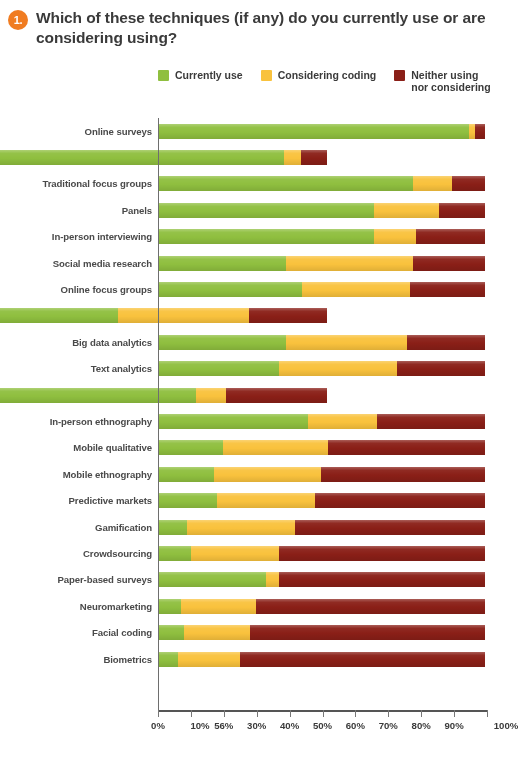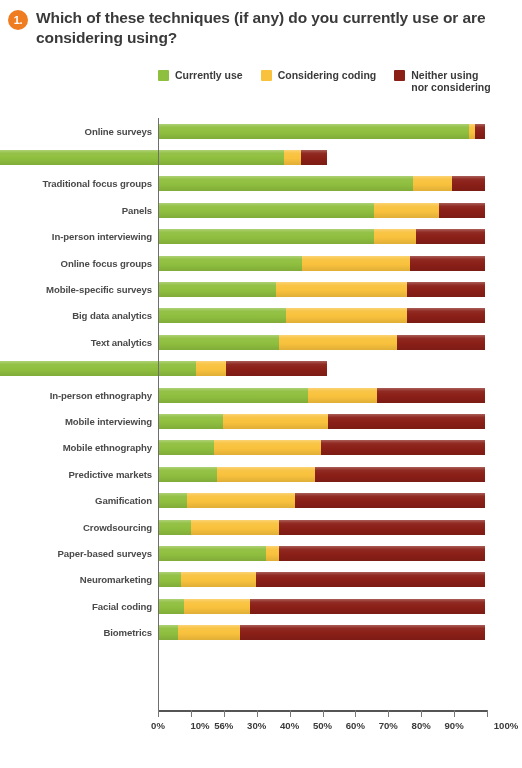--- a/index.html
+++ b/index.html
@@ -255,35 +255,48 @@
             </div>
             <div class="seg" style="width: 13%; background: rgb(249, 194, 61);">
               <div class="seg-inner"></div>
             </div>
             <div class="seg" style="width: 21%; background: rgb(138, 31, 23);">
               <div class="seg-inner"></div>
             </div>
           </div>
         </div>
         <div class="row">
+          <div class="row-label">Social media research</div>
+          <div class="row-bar">
+            <div class="seg" style="width: 39%; background: rgb(143, 191, 63);">
+              <div class="seg-inner"></div>
+            </div>
+            <div class="seg" style="width: 39%; background: rgb(249, 194, 61);">
+              <div class="seg-inner"></div>
+            </div>
+            <div class="seg" style="width: 22%; background: rgb(138, 31, 23);">
+              <div class="seg-inner"></div>
+            </div>
+          </div>
+        </div>
+        <div class="row">
           <div class="row-label">Online focus groups</div>
           <div class="row-bar">
             <div class="seg" style="width: 44%; background: rgb(143, 191, 63);">
               <div class="seg-inner"></div>
             </div>
             <div class="seg" style="width: 33%; background: rgb(249, 194, 61);">
               <div class="seg-inner"></div>
             </div>
             <div class="seg" style="width: 23%; background: rgb(138, 31, 23);">
               <div class="seg-inner"></div>
             </div>
           </div>
         </div>
         <div class="row">
-          <div class="row-label">Mobile-specific surveys</div>
           <div class="row-bar">
             <div class="seg" style="width: 36%; background: rgb(143, 191, 63);">
               <div class="seg-inner"></div>
             </div>
             <div class="seg" style="width: 40%; background: rgb(249, 194, 61);">
               <div class="seg-inner"></div>
             </div>
             <div class="seg" style="width: 24%; background: rgb(138, 31, 23);">
               <div class="seg-inner"></div>
             </div>
@@ -338,21 +351,21 @@
             </div>
             <div class="seg" style="width: 21%; background: rgb(249, 194, 61);">
               <div class="seg-inner"></div>
             </div>
             <div class="seg" style="width: 33%; background: rgb(138, 31, 23);">
               <div class="seg-inner"></div>
             </div>
           </div>
         </div>
         <div class="row">
-          <div class="row-label">Mobile interviewing</div>
+          <div class="row-label">Mobile qualitative</div>
           <div class="row-bar">
             <div class="seg" style="width: 20%; background: rgb(143, 191, 63);">
               <div class="seg-inner"></div>
             </div>
             <div class="seg" style="width: 32%; background: rgb(249, 194, 61);">
               <div class="seg-inner"></div>
             </div>
             <div class="seg" style="width: 48%; background: rgb(138, 31, 23);">
               <div class="seg-inner"></div>
             </div>

